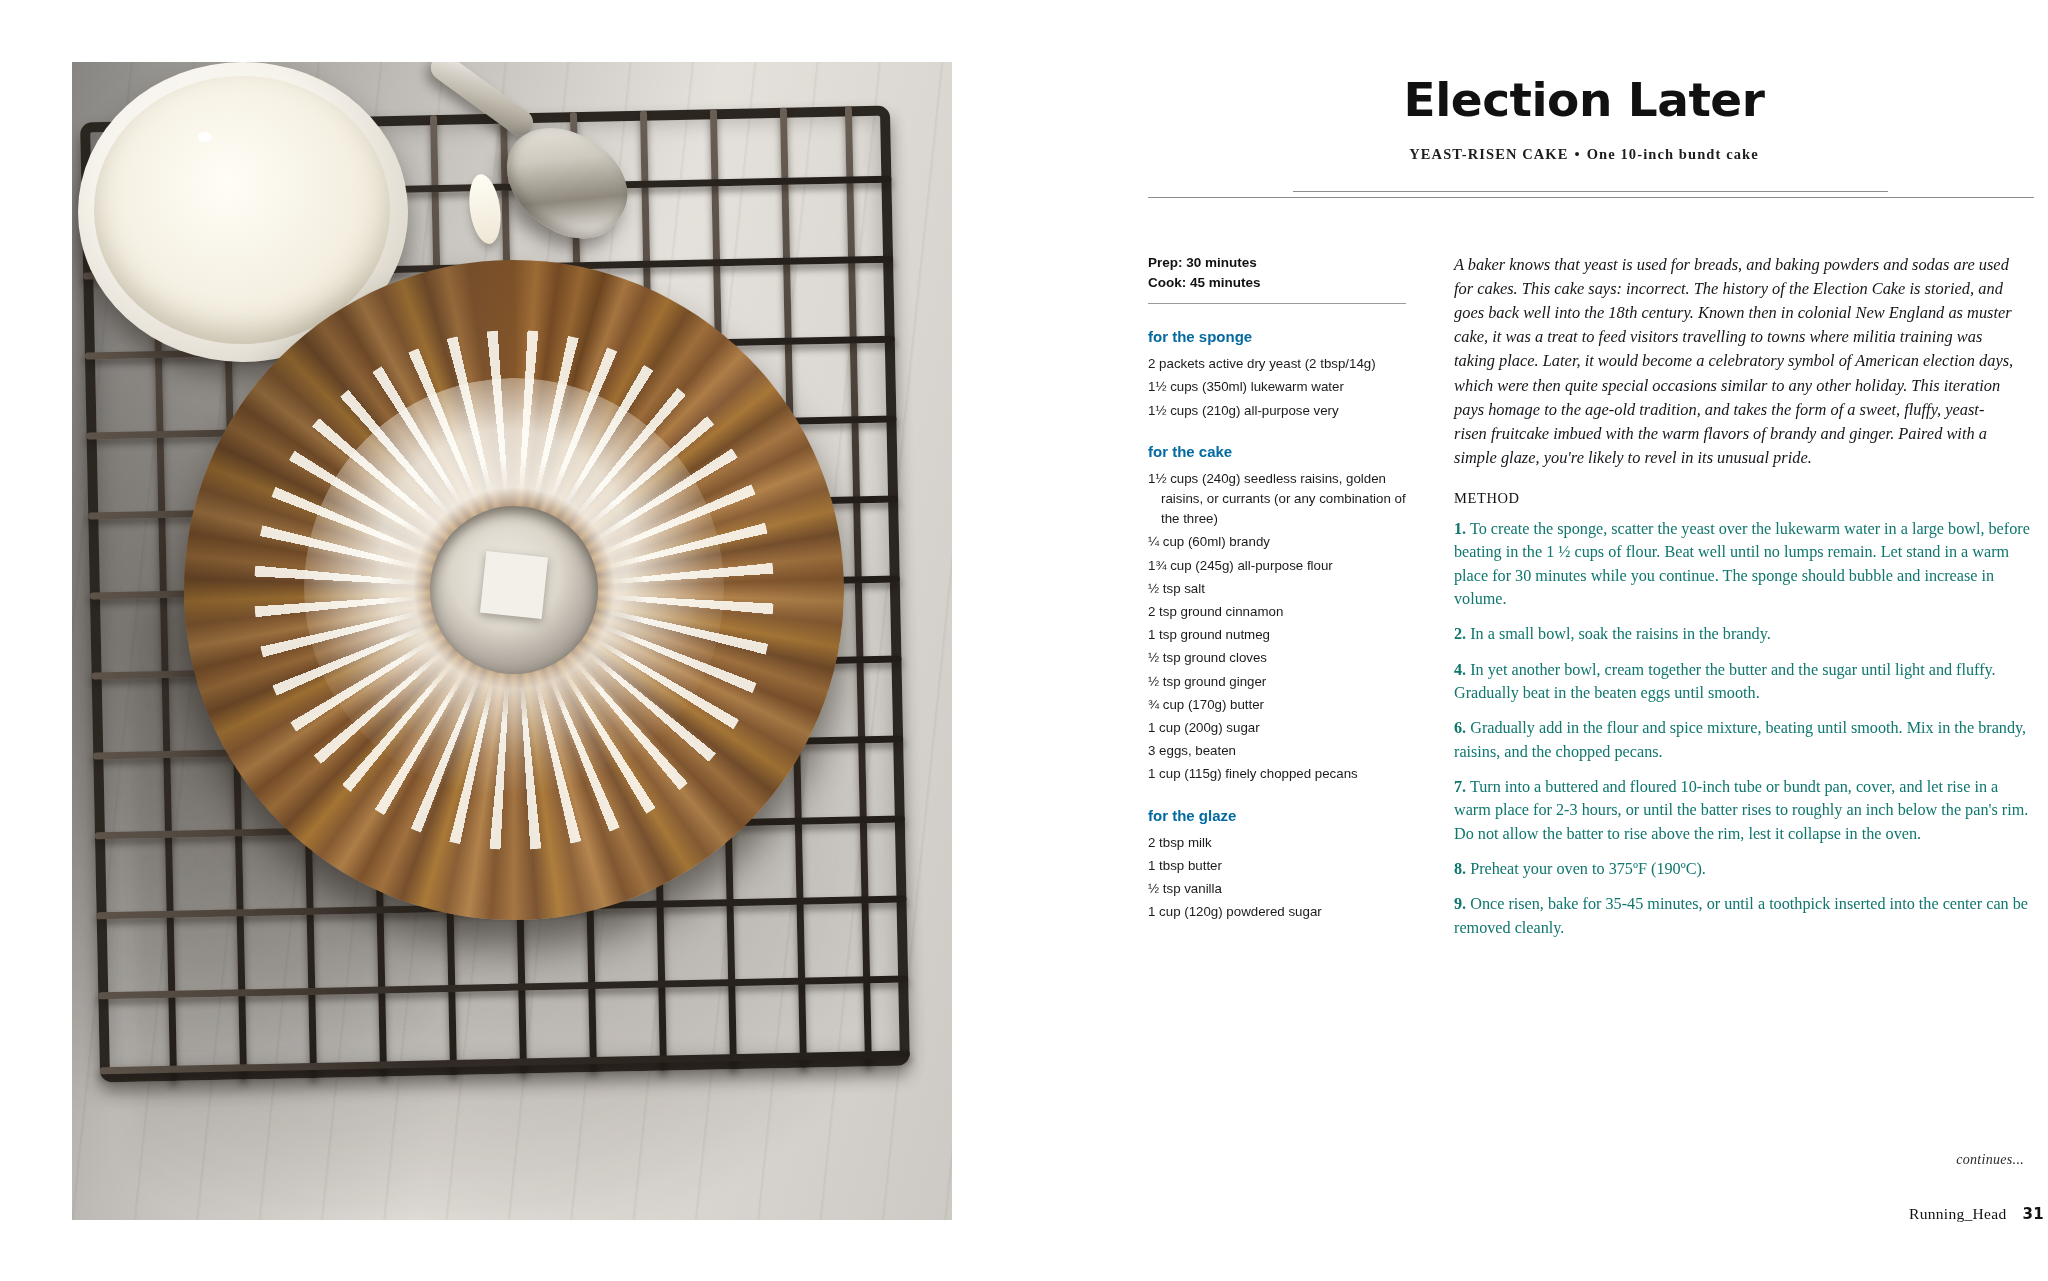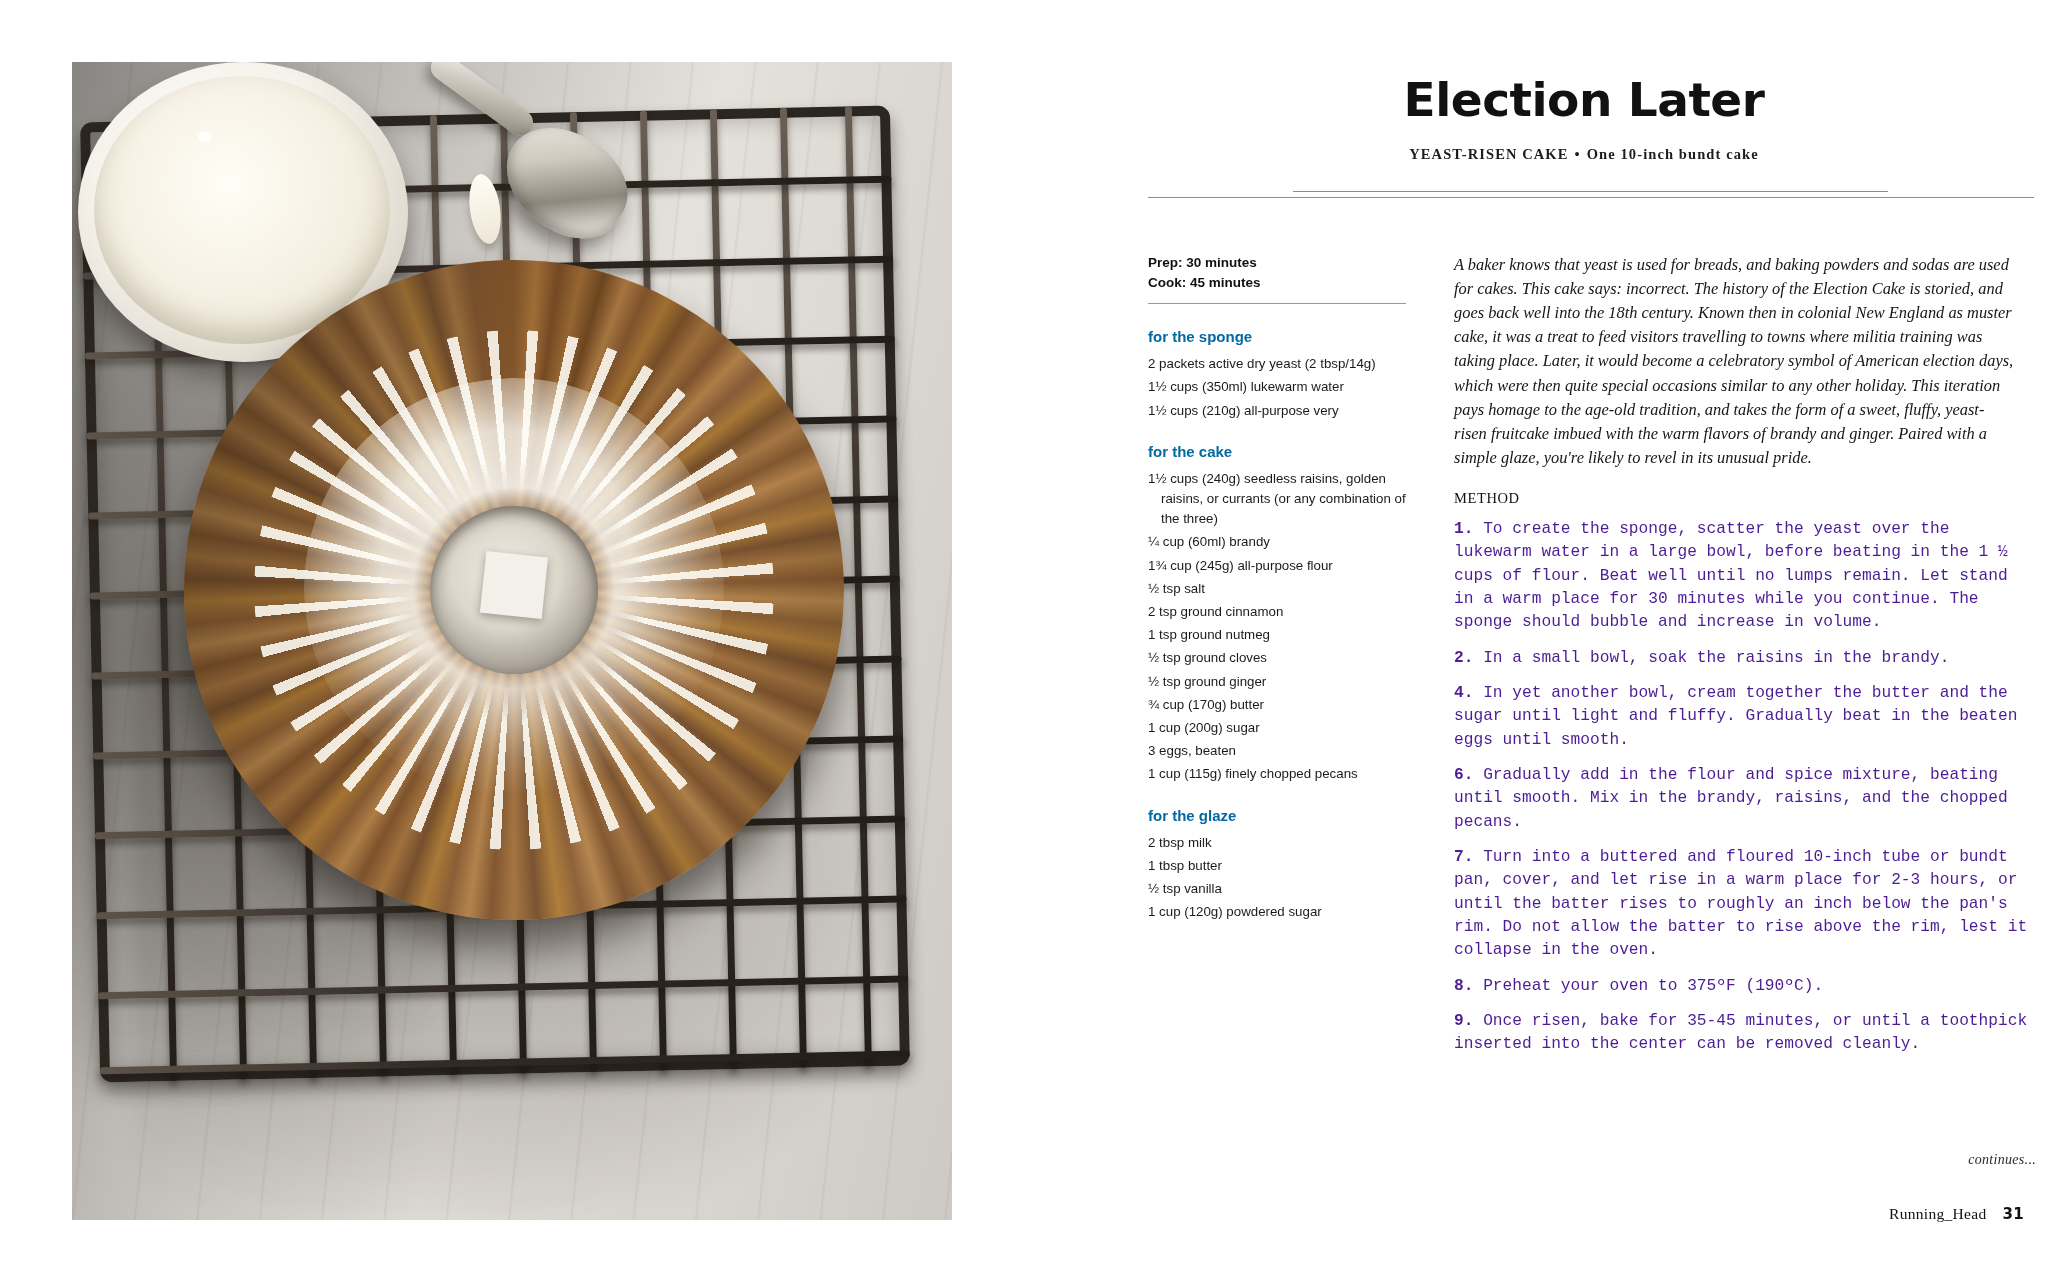--- a/index.html
+++ b/index.html
@@ -311,41 +311,41 @@
     text-align: left;
   }
   .method-head {
     font-family: "Liberation Serif", serif;
     font-size: 14.5px;
     letter-spacing: 0.6px;
     color: #111;
     margin-bottom: 11px;
   }
   .step {
-    font-family: Liberation Mono, monospace;
+    font-family: Liberation Serif, serif;
     font-size: 16.2px;
     line-height: 1.44;
-    color: #4c1d95;
+    color: #0f766e;
     margin-bottom: 12px;
   }
   .step .num { font-weight: 700; }
 
   .continues {
     position: absolute;
-    right: 12px;
+    right: 24px;
     top: 1152px;
     font-family: "Liberation Serif", serif;
     font-style: italic;
     font-size: 14px;
     color: #2a2a2a;
     letter-spacing: 0.3px;
   }
   .folio {
     position: absolute;
-    right: 24px;
+    right: 4px;
     top: 1205px;
     font-family: "Liberation Serif", serif;
     font-size: 15.5px;
     color: #111;
     letter-spacing: 0.3px;
   }
   .folio .pg { font-weight: 700; margin-left: 16px; font-family: "DejaVu Sans", sans-serif; font-size: 15px;}
 </style>
 </head>
 <body>

